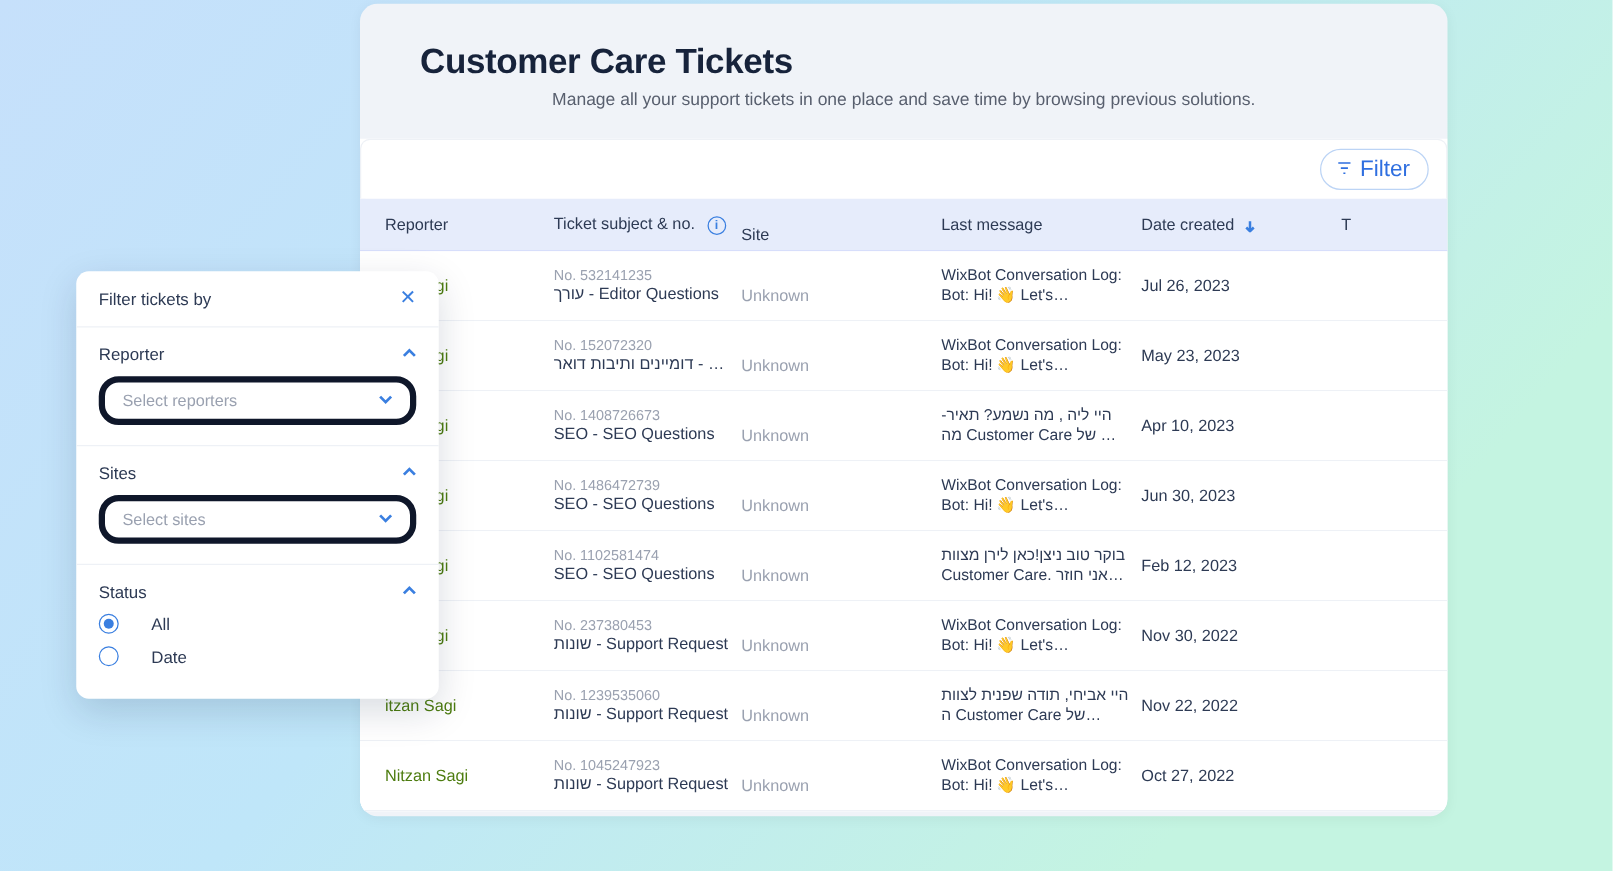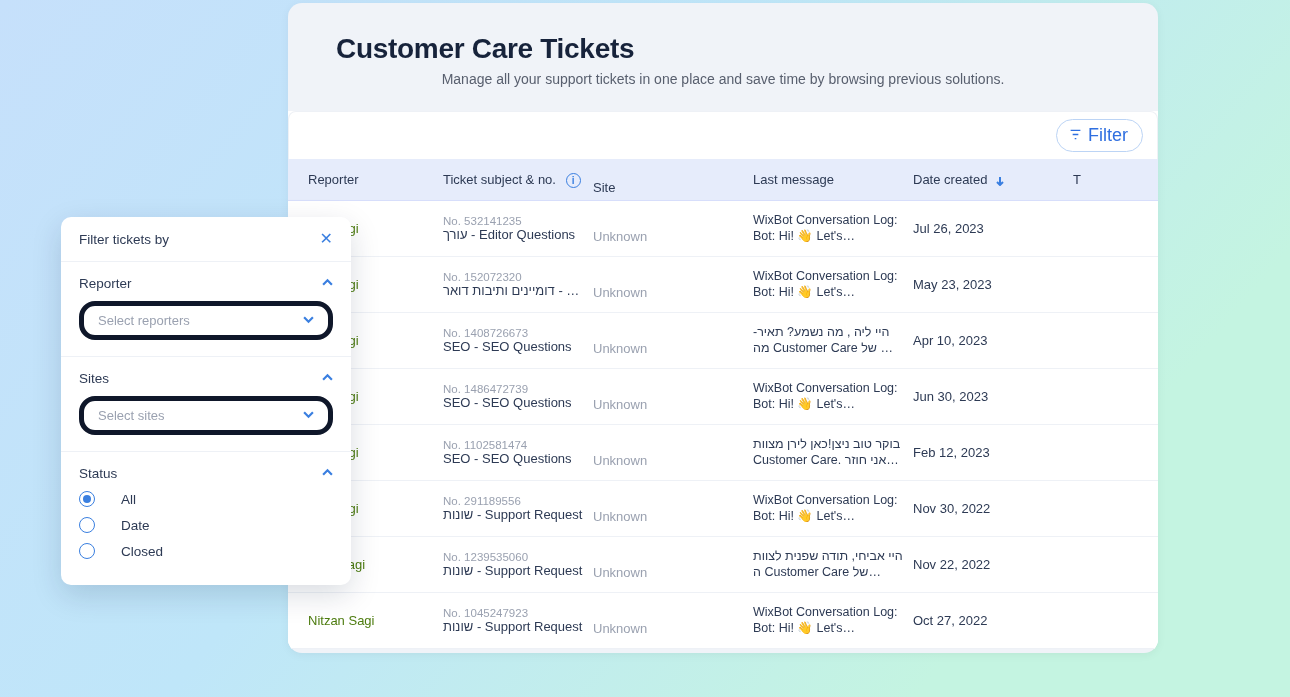--- a/index.html
+++ b/index.html
@@ -252,21 +252,21 @@
           <div class="col-site cell-site">Unknown</div>
           <div class="col-msg">
             <div class="cell-msg">בוקר טוב ניצן!כאן לירן מצוות Customer Care. אני חוזר…</div>
           </div>
           <div class="col-date cell-date">Feb 12, 2023</div>
           <div class="col-tail"></div>
         </div>
         <div class="row">
           <div class="col-reporter">zan Sagi</div>
           <div class="col-subject">
-            <div class="cell-sub-no">No. 291189556</div>
+            <div class="cell-sub-no">No. 237380453</div>
             <div class="cell-sub-txt">שונות - Support Request</div>
           </div>
           <div class="col-site cell-site">Unknown</div>
           <div class="col-msg">
             <div class="cell-msg">WixBot Conversation Log: Bot: Hi! 👋 Let's…</div>
           </div>
           <div class="col-date cell-date">Nov 30, 2022</div>
           <div class="col-tail"></div>
         </div>
         <div class="row">
@@ -343,18 +343,14 @@
           </svg></span>
     </div>
     <div class="radio-row">
       <span class="radio on"></span>
       <span class="radio-lbl">All</span>
     </div>
     <div class="radio-row">
       <span class="radio"></span>
       <span class="radio-lbl">Date</span>
     </div>
-    <div class="radio-row">
-      <span class="radio"></span>
-      <span class="radio-lbl">Closed</span>
-    </div>
   </div>
 </div>
 
 </body></html>

